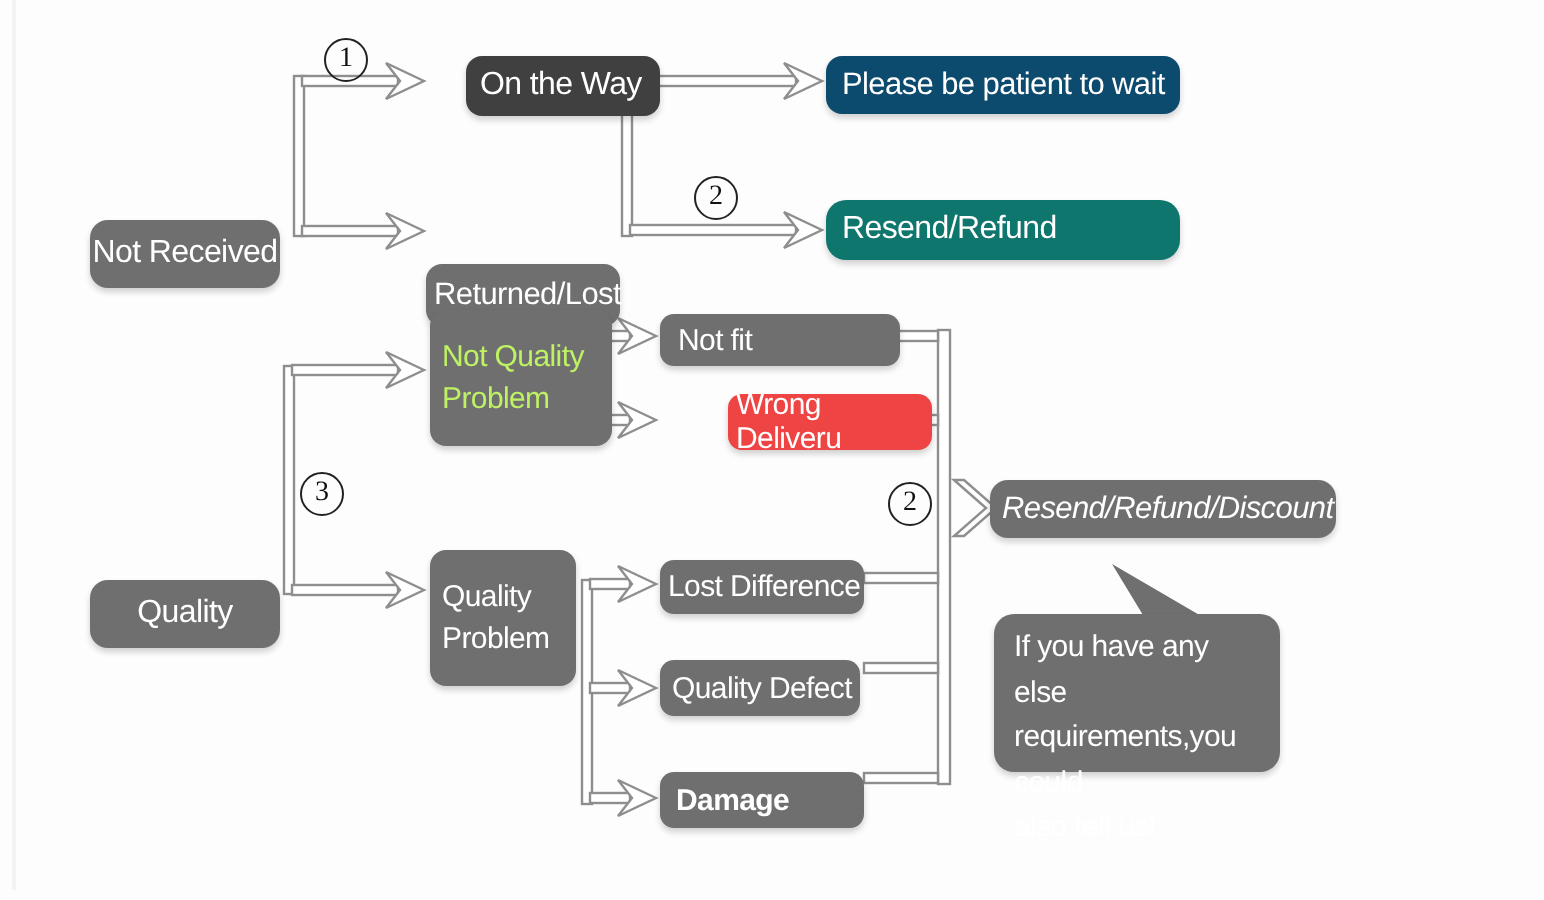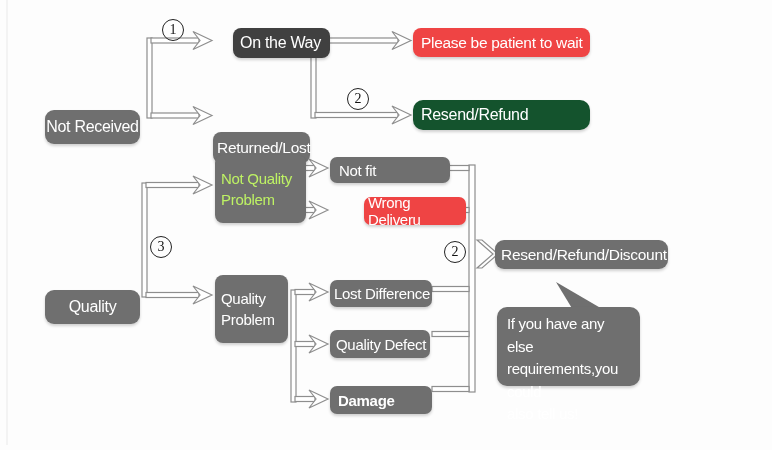--- a/index.html
+++ b/index.html
@@ -67,41 +67,41 @@
       <polygon points="477,240 493,254 477,268 482,268 498,254 482,240" fill="#ffffff" stroke="#8e8e8e" stroke-width="1.2"></polygon>
       <polygon points="556,282 573,310 604,310" fill="#6f6f6f" stroke="none" stroke-width="1.2"></polygon>
     </svg>
 
   <div class="node center" style="left: 45px; top: 62px; width: 95px; height: 34px; border-radius: 9px; font-size: 16px; background: rgb(111, 111, 111); color: rgb(255, 255, 255);">Not Received</div>
 
   <div class="node" style="left: 213px; top: 28px; width: 97px; height: 30px; border-radius: 8px; padding-left: 7px; font-size: 16px; background: #404040; color: rgb(255, 255, 255); margin-left: 20px;">On the Way</div>
 
   <div class="node" style="left: 213px; top: 100px; width: 97px; height: 31px; border-radius: 8px; padding-left: 4px; font-size: 15.5px; background: rgb(111, 111, 111); color: rgb(255, 255, 255); margin-top: 32px;">Returned/Lost</div>
 
-  <div class="node" style="left: 413px; top: 28px; width: 177px; height: 29px; border-radius: 8px; padding-left: 8px; font-size: 15.5px; background: #ef4444; color: rgb(255, 255, 255);">Please be patient to wait</div>
+  <div class="node" style="left: 413px; top: 28px; width: 177px; height: 29px; border-radius: 8px; padding-left: 8px; font-size: 15.5px; background: #0c4a6e; color: rgb(255, 255, 255);">Please be patient to wait</div>
 
-  <div class="node" style="left: 413px; top: 100px; width: 177px; height: 30px; border-radius: 10px; padding-left: 8px; font-size: 16px; background: #14532d; color: rgb(255, 255, 255);">Resend/Refund</div>
+  <div class="node" style="left: 413px; top: 100px; width: 177px; height: 30px; border-radius: 10px; padding-left: 8px; font-size: 16px; background: #0f766e; color: rgb(255, 255, 255);">Resend/Refund</div>
 
   <div class="node center" style="left: 45px; top: 242px; width: 95px; height: 34px; border-radius: 9px; font-size: 16px; background: rgb(111, 111, 111); color: rgb(255, 255, 255);">Quality</div>
 
   <div class="node" style="left: 215px; top: 155px; width: 91px; height: 68px; border-radius: 8px; padding: 2px 2px 2px 6px; font-size: 15px; line-height: 1.4; background: rgb(111, 111, 111); color: #bef264;">Not Quality Problem</div>
 
   <div class="node" style="left: 215px; top: 275px; width: 73px; height: 68px; border-radius: 8px; padding: 2px 2px 2px 6px; font-size: 15px; line-height: 1.4; background: rgb(111, 111, 111); color: rgb(255, 255, 255);">Quality Problem</div>
 
   <div class="node" style="left: 330px; top: 157px; width: 120px; height: 26px; border-radius: 7px; padding-left: 9px; font-size: 15px; background: rgb(111, 111, 111); color: rgb(255, 255, 255);">Not fit</div>
 
   <div class="node" style="left: 330px; top: 197px; width: 102px; height: 28px; border-radius: 7px; padding-left: 4px; font-size: 15px; background: #ef4444; color: rgb(255, 255, 255); margin-left: 34px;">Wrong Deliveru</div>
 
   <div class="node" style="left: 330px; top: 280px; width: 102px; height: 27px; border-radius: 7px; padding-left: 4px; font-size: 15px; background: rgb(111, 111, 111); color: rgb(255, 255, 255);">Lost Difference</div>
 
   <div class="node" style="left: 330px; top: 330px; width: 100px; height: 28px; border-radius: 7px; padding-left: 6px; font-size: 15px; background: rgb(111, 111, 111); color: rgb(255, 255, 255);">Quality Defect</div>
 
   <div class="node" style="left: 330px; top: 386px; width: 102px; height: 28px; border-radius: 7px; padding-left: 8px; font-size: 15px; background: rgb(111, 111, 111); color: rgb(255, 255, 255); font-weight: bold;">Damage</div>
 
-  <div class="node" style="left: 495px; top: 240px; width: 173px; height: 29px; border-radius: 9px; padding-left: 6px; font-size: 15.5px; background: rgb(111, 111, 111); color: rgb(255, 255, 255);">Resend/Refund/Discount</div>
+  <div class="node" style="left: 495px; top: 240px; width: 173px; height: 29px; border-radius: 9px; padding-left: 6px; font-size: 15.5px; background: rgb(111, 111, 111); color: rgb(255, 255, 255); font-style: italic;">Resend/Refund/Discount</div>
 
   <div class="node" style="left: 497px; top: 307px; width: 143px; height: 79px; border-radius: 10px; padding: 6px 10px; font-size: 15px; line-height: 1.5; white-space: pre-line; align-items: flex-start; background: rgb(111, 111, 111); color: rgb(255, 255, 255);">If you have any else
 requirements,you could
 also tell us!</div>
 
   <div class="step" style="left:162px;top:19px;">
     <span>1</span>
   </div>
   <div class="step" style="left:347px;top:88px;">
     <span>2</span>

